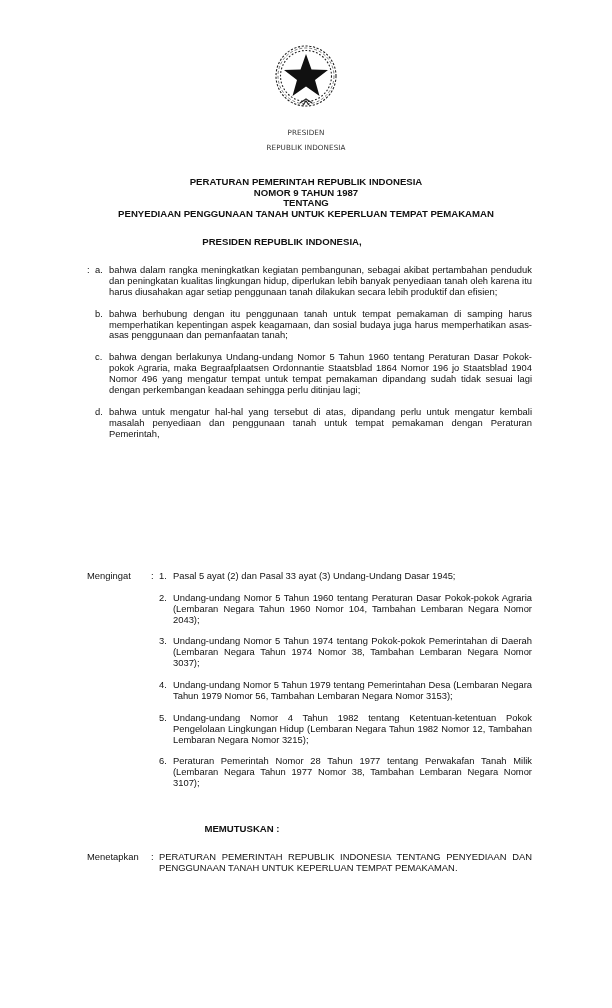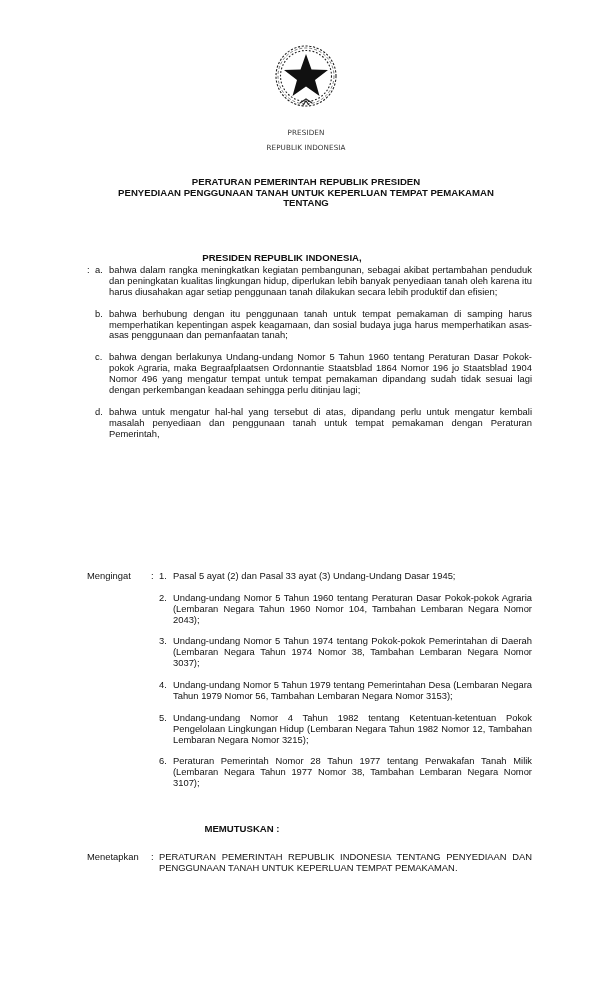--- a/index.html
+++ b/index.html
@@ -3,21 +3,21 @@
 <meta charset="utf-8">
 <style>
   html, body { margin: 0; padding: 0; background: #ffffff; }
   body { width: 612px; height: 1008px; position: relative; overflow: hidden;
          font-family: "Liberation Sans", sans-serif; color: #111; }
   .emblem { position: absolute; left: 272px; top: 43px; width: 68px; height: 68px; }
   .pres-caption { position: absolute; left: 0; width: 612px; text-align: center;
                   font-family: "DejaVu Sans", sans-serif; font-size: 7.2px; color: #333; letter-spacing: 0.1px; }
   .title-block { position: absolute; left: 0; top: 177px; width: 612px; text-align: center;
                  font-weight: bold; font-size: 9.6px; line-height: 10.6px; }
-  .pres-line { position: absolute; left: 0; top: 252px; width: 564px; text-align: center;
+  .pres-line { position: absolute; left: 0; top: 236px; width: 564px; text-align: center;
                font-weight: bold; font-size: 9.6px; }
   .section { position: absolute; left: 87px; width: 445px; font-size: 9.4px; line-height: 10.9px; }
   .row { display: flex; }
   .lbl { width: 64px; flex: none; }
   .colon { width: 8px; flex: none; }
   .items { flex: 1; }
   .item { display: flex; margin-bottom: 10.9px; }
   .item:last-child { margin-bottom: 0; }
   .mark { width: 14px; flex: none; }
   .txt { flex: 1; text-align: justify; }
@@ -34,23 +34,24 @@
     <circle cx="34" cy="33" r="25.5" stroke-dasharray="1.8 1.8"></circle>
     <circle cx="34" cy="33" r="28" stroke-width="0.6" stroke-dasharray="3 2"></circle>
   </g>
   <polygon fill="#111" points="34,11 39.5,26.5 56,27 43,37 47.5,53 34,43.5 20.5,53 25,37 12,27 28.5,26.5"></polygon>
   <path d="M28 60 L34 56 L40 60 M31 62 L34 58 L37 62" stroke="#222" stroke-width="1.2" fill="none"></path>
 </svg>
 <div class="pres-caption" style="top:128px;">PRESIDEN</div>
 <div class="pres-caption" style="top:143px;">REPUBLIK INDONESIA</div>
 
 <div class="title-block">
-  <div>PERATURAN PEMERINTAH REPUBLIK PRESIDEN</div>
+  <div>PERATURAN PEMERINTAH REPUBLIK INDONESIA</div>
+  <div>NOMOR 9 TAHUN 1987</div>
+  <div>TENTANG</div>
   <div>PENYEDIAAN PENGGUNAAN TANAH UNTUK KEPERLUAN TEMPAT PEMAKAMAN</div>
-  <div>TENTANG</div>
 </div>
 <div class="pres-line">PRESIDEN REPUBLIK INDONESIA,</div>
 
 <div class="section" style="top:265px;">
   <div class="row">
     <div class="colon">:</div>
     <div class="items">
       <div class="item">
           <span class="mark">a.</span>
           <span class="txt">bahwa dalam rangka meningkatkan kegiatan pembangunan, sebagai akibat pertambahan penduduk dan peningkatan kualitas lingkungan hidup, diperlukan lebih banyak penyediaan tanah oleh karena itu harus diusahakan agar setiap penggunaan tanah dilakukan secara lebih produktif dan efisien;</span>

